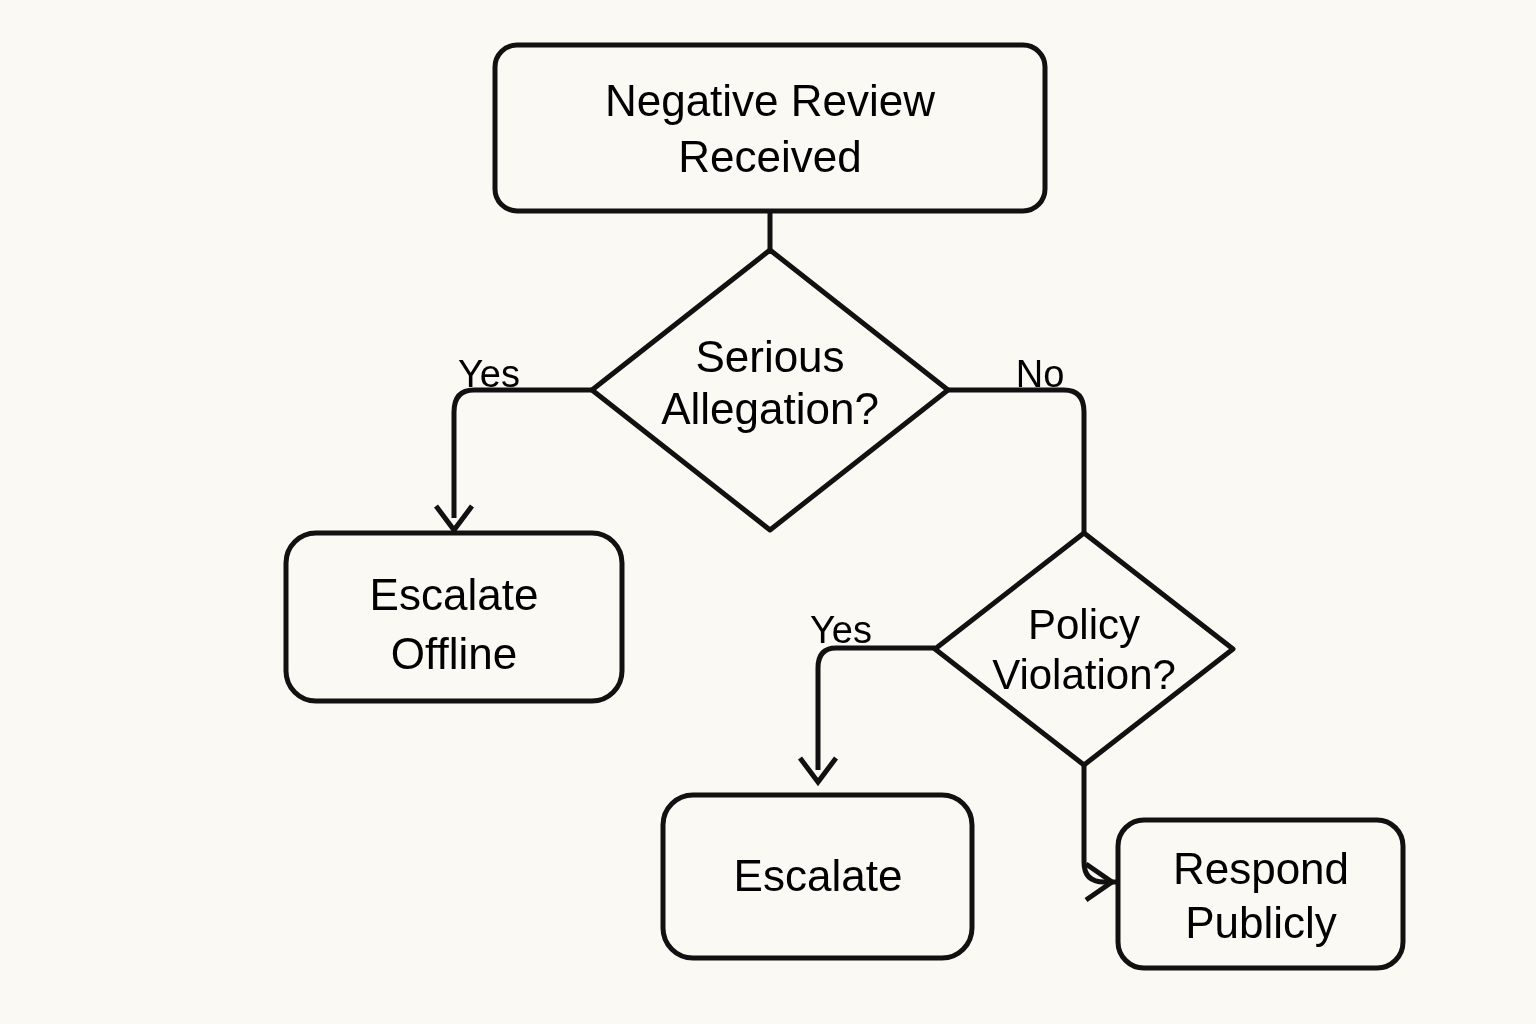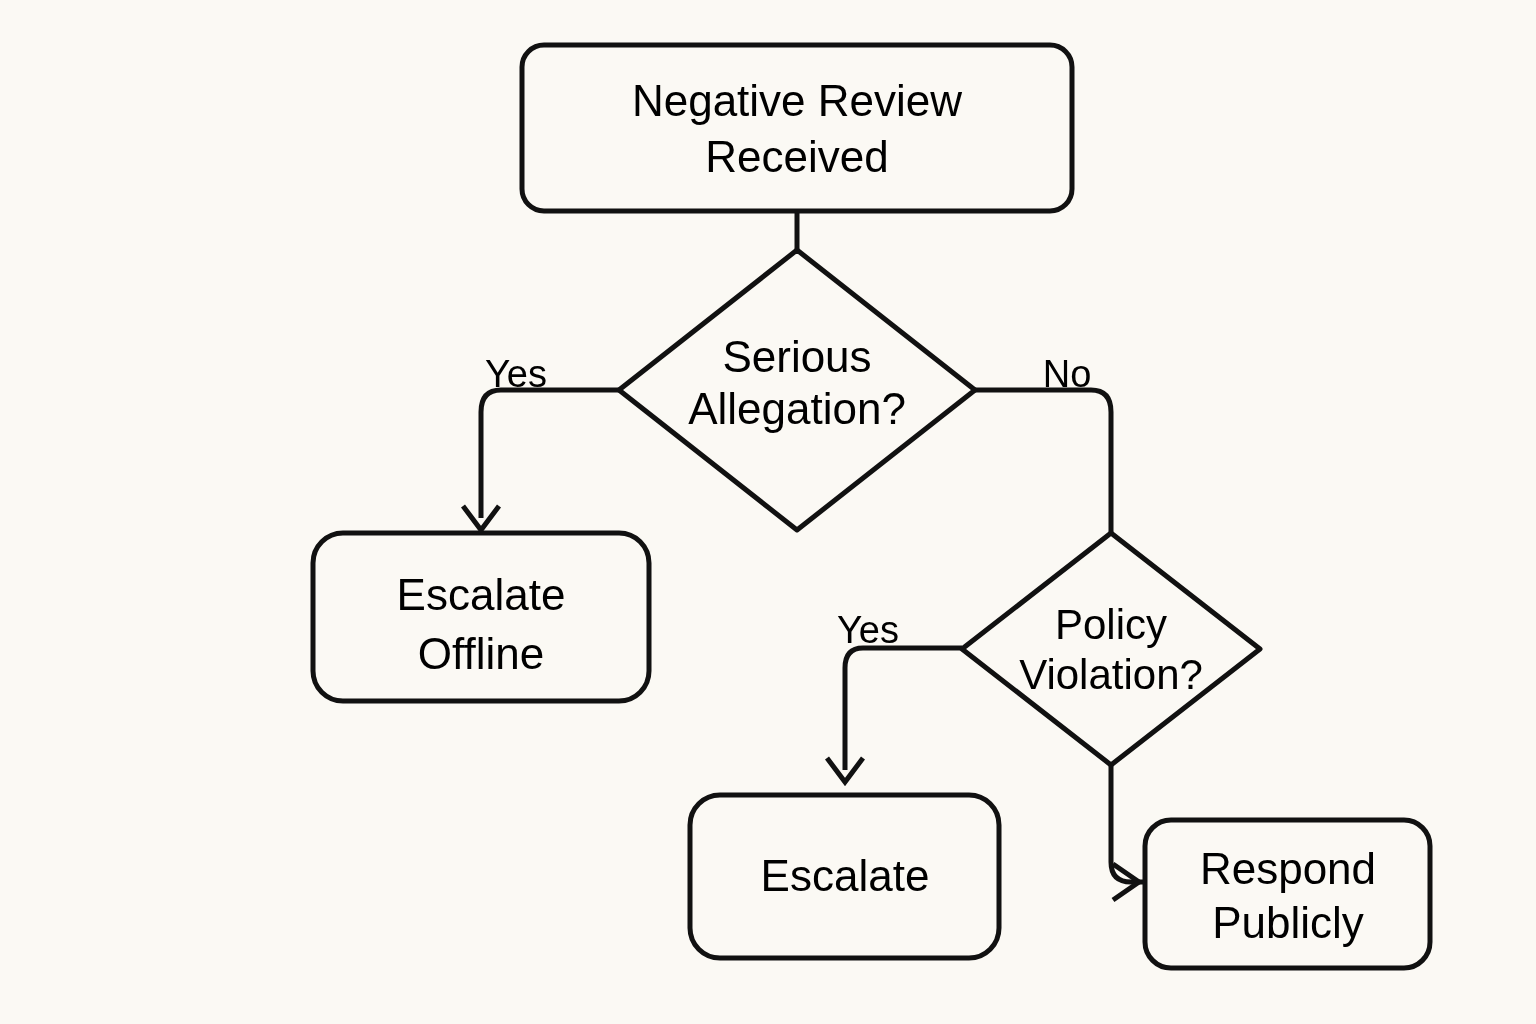--- a/index.html
+++ b/index.html
@@ -11,21 +11,20 @@
     width: 1536px;
     height: 1024px;
     overflow: hidden;
     font-family: "Liberation Sans", sans-serif;
   }
   #flowchart-canvas {
     position: relative;
     width: 1470px;
     height: 1024px;
     background: #FBF9F4;
-    padding-left: 27px;
   }
   svg.diagram {
     display: block;
     width: 1536px;
     height: 1024px;
   }
   .node-shape {
     fill: #FBF9F4;
     stroke: #111111;
     stroke-width: 5;

